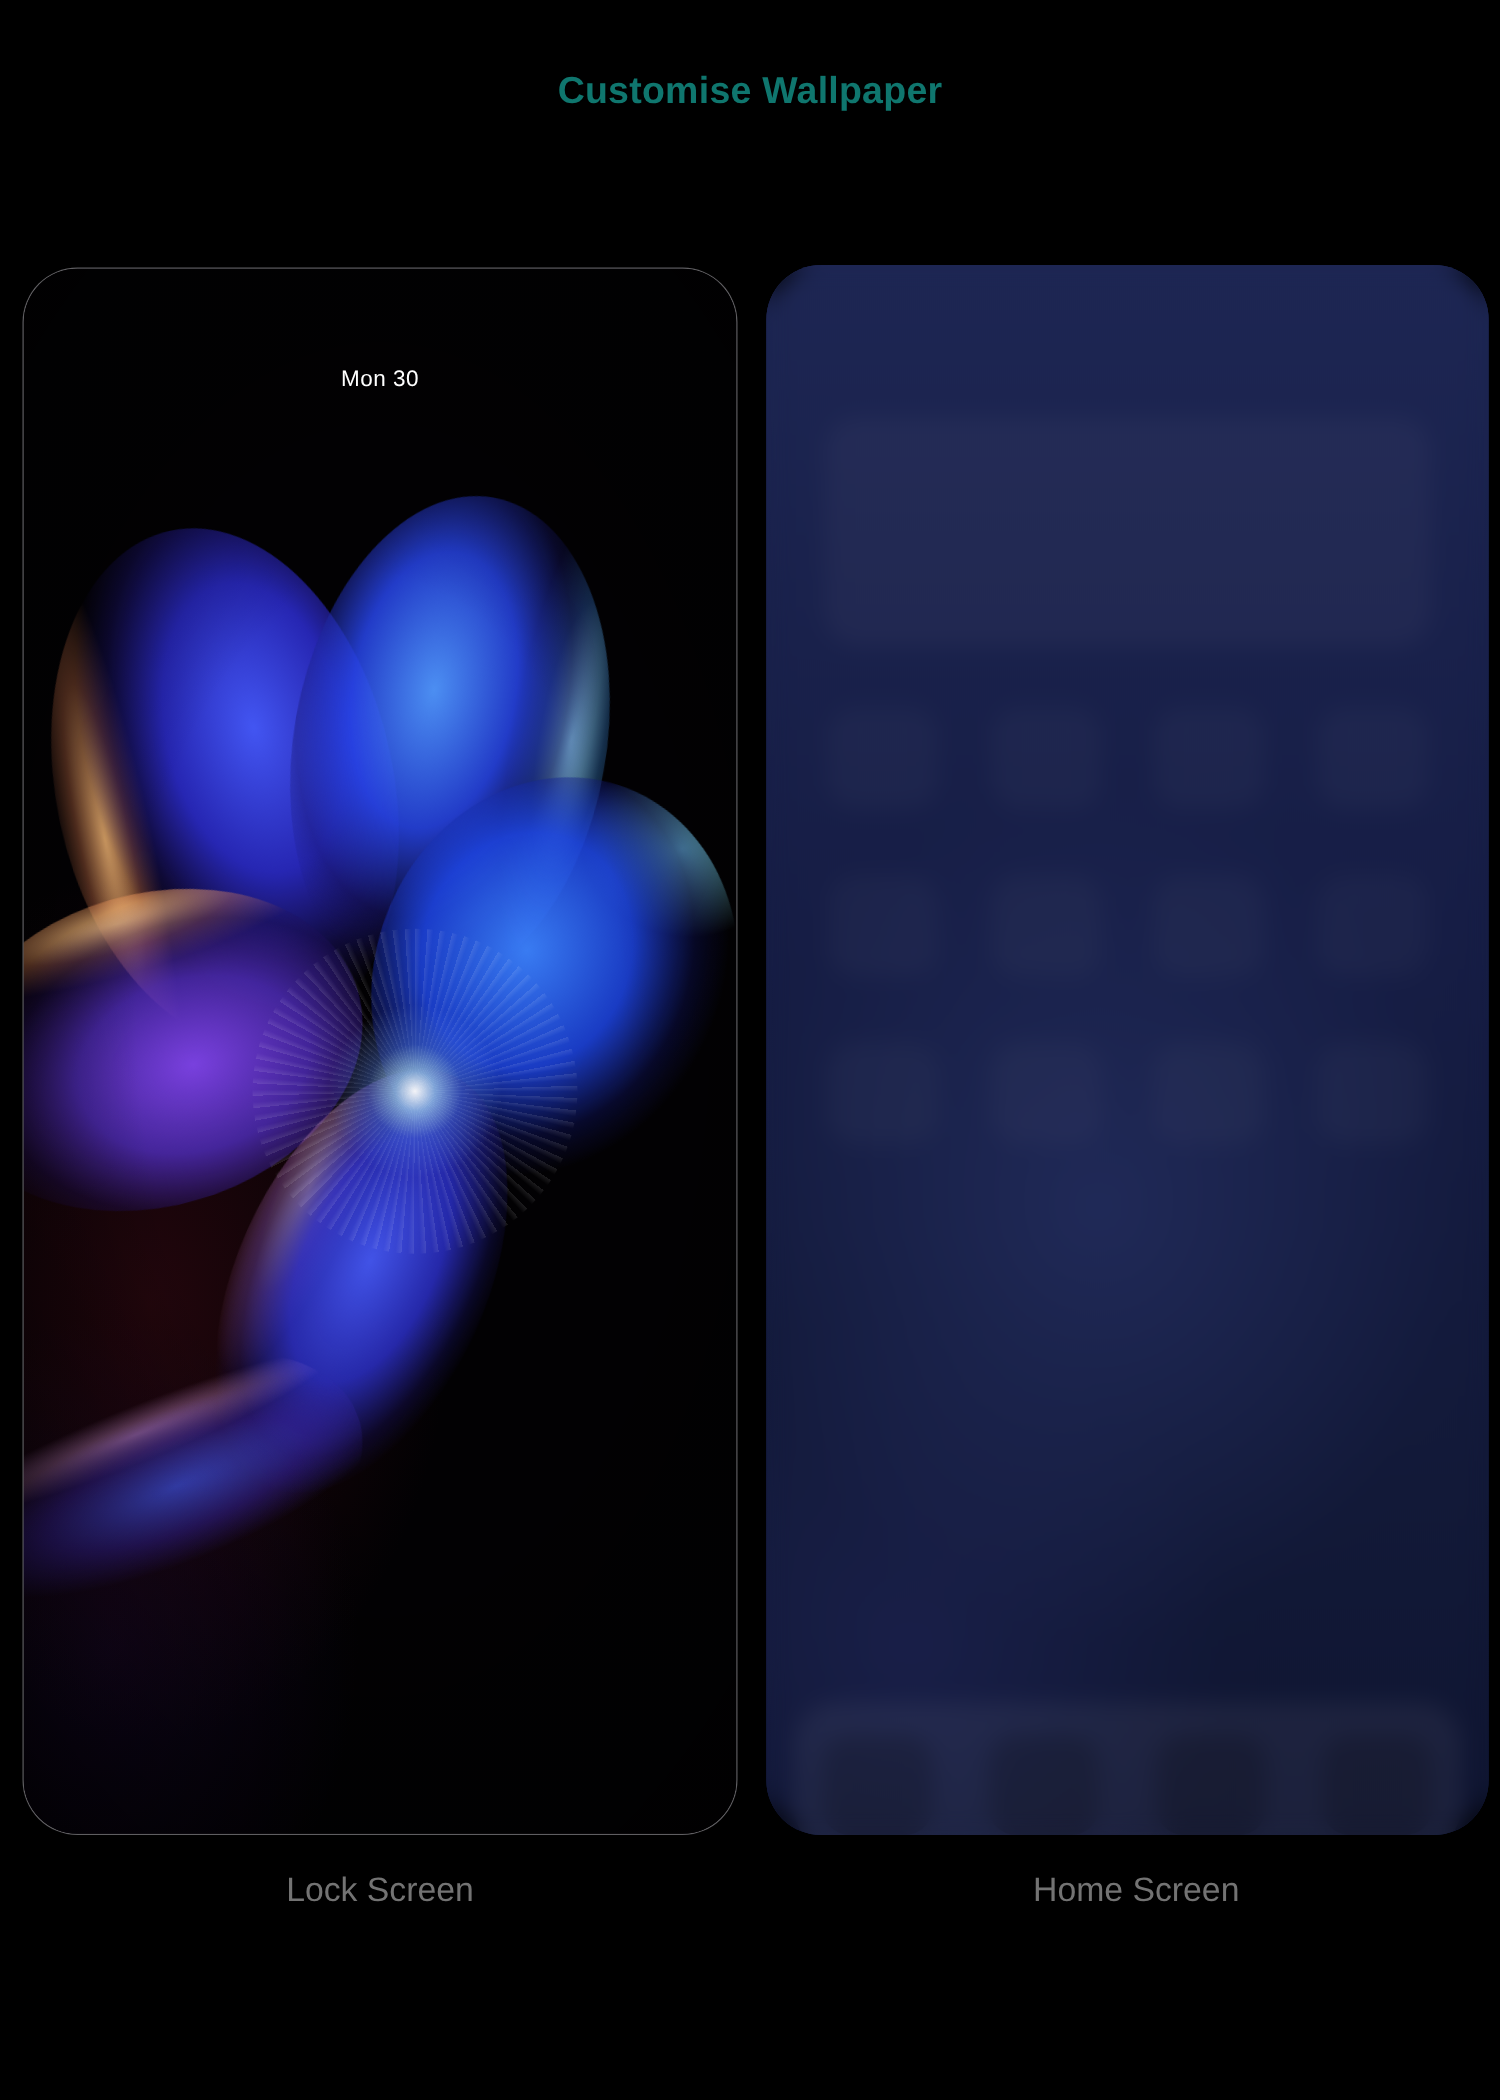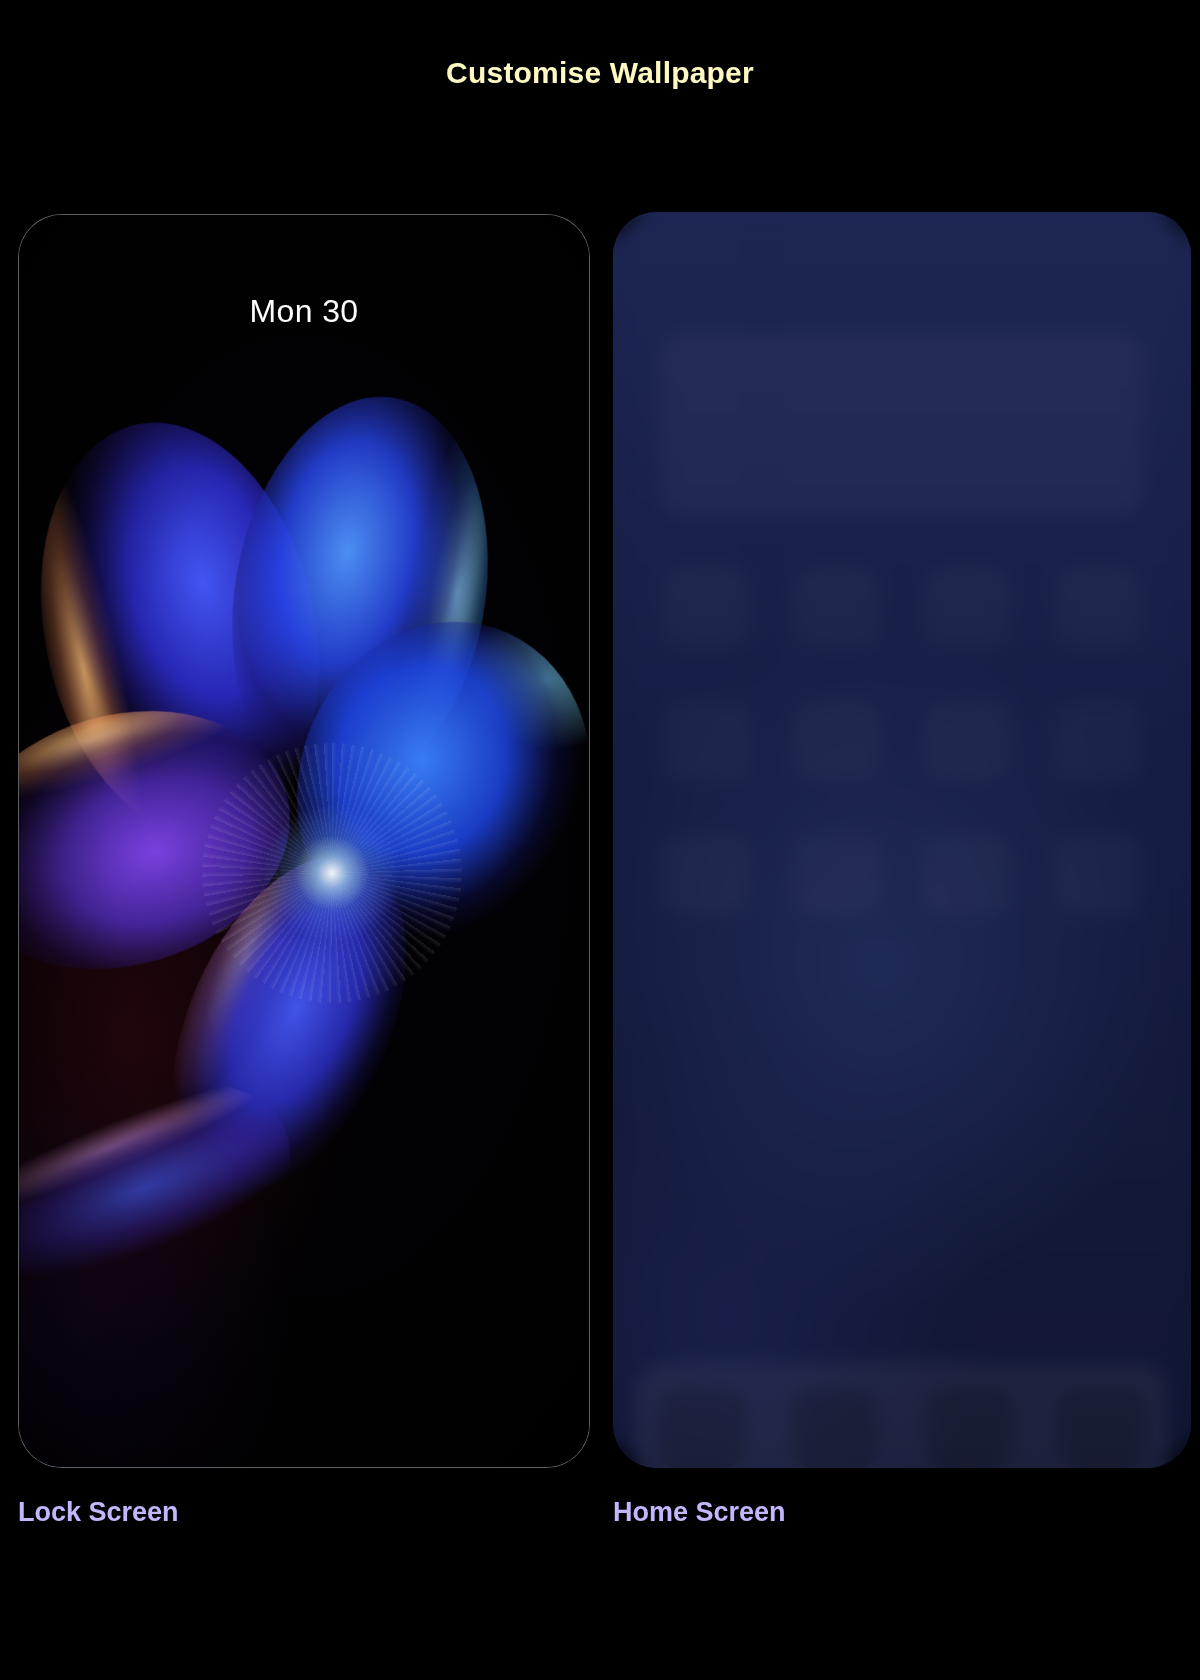--- a/index.html
+++ b/index.html
@@ -20,21 +20,21 @@
   
   .page-title {
     position: absolute;
     top: 56px;
     left: 0;
     width: 1200px;
     text-align: center;
     font-size: 30px;
     font-weight: bold;
     letter-spacing: 0.2px;
-    color: #fef9c3;
+    color: #0f766e;
   }
 
   
   .previews {
     position: absolute;
     top: 202px;
     left: 0;
     width: 1200px;
     height: 1290px;
   }
@@ -43,23 +43,24 @@
     position: absolute;
     top: 0;
   }
   .preview-frame {
     position: relative;
     overflow: hidden;
   }
   .preview-caption {
     position: absolute;
     width: 100%;
+    text-align: center;
     font-size: 27px;
-    color: #c4b5fd;
-    font-weight: bold;
+    color: #737373;
+    font-weight: normal;
   }
 
   
   #lock-preview {
     left: 18px;
     width: 572px;
   }
   #lock-preview .preview-frame {
     width: 572px;
     height: 1254px;
@@ -168,21 +169,21 @@
   }
 
   
   .lock-clock-wrap {
     position: absolute;
     left: 0; right: 0; top: 78px;
     text-align: center;
     z-index: 5;
   }
   .lock-date {
-    font-size: 32px;
+    font-size: 18px;
     color: #ffffff;
     letter-spacing: 0.4px;
     margin-bottom: 2px;
   }
   .lock-time {
     font-size: 108px;
     line-height: 1.02;
     font-weight: 300;
     letter-spacing: -2px;
     color: transparent;

